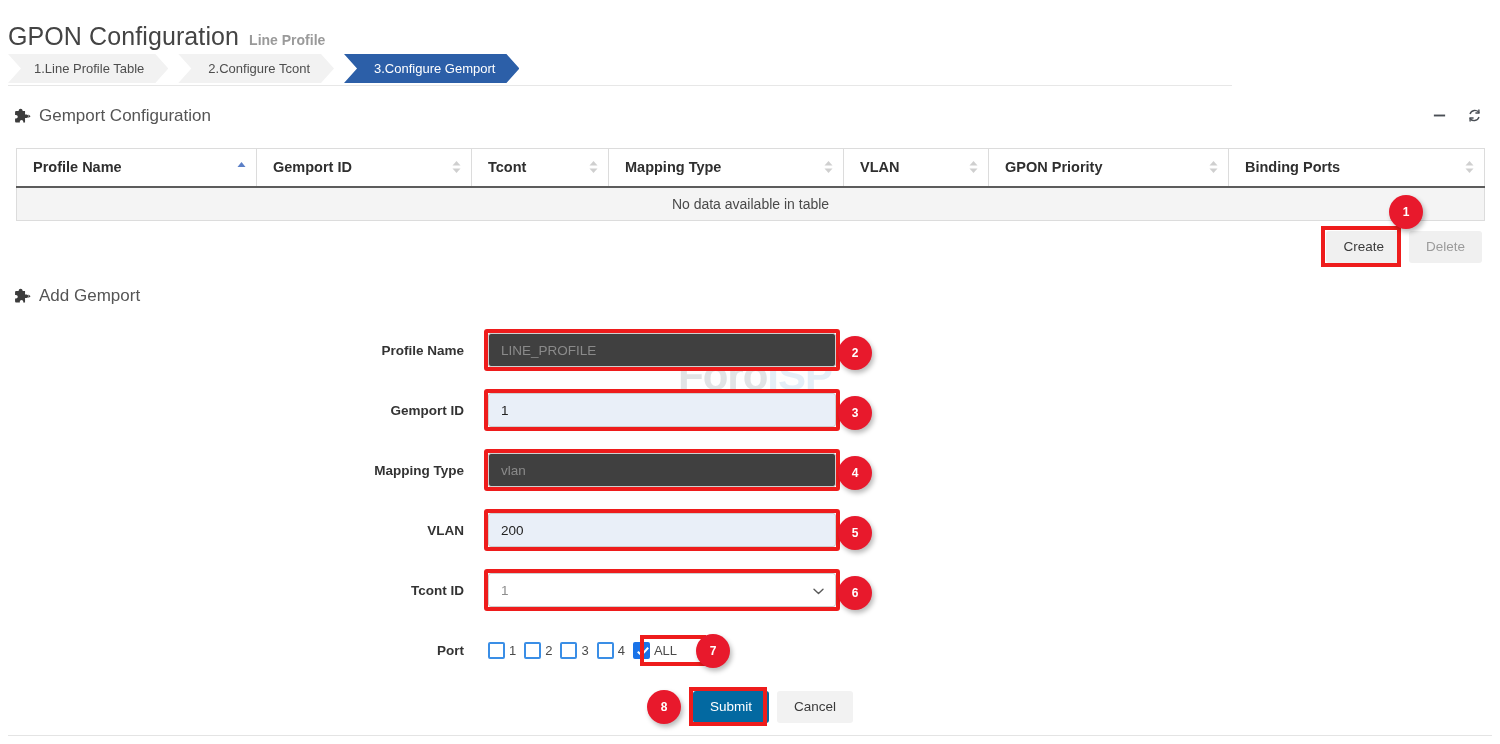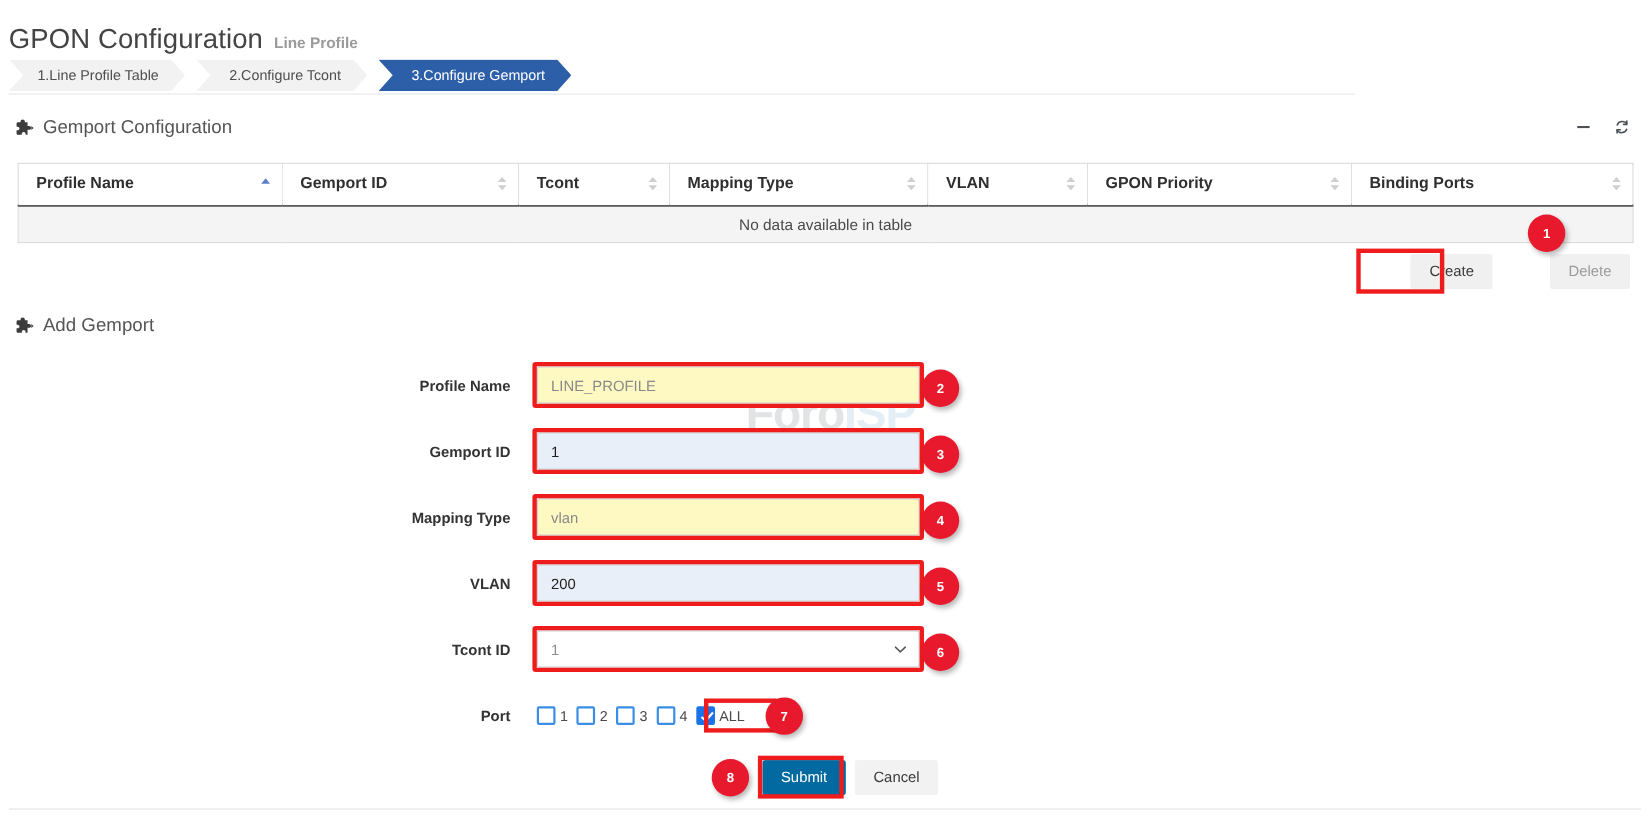--- a/index.html
+++ b/index.html
@@ -95,21 +95,21 @@
   }
   .btn {
     font-family: "Liberation Sans", sans-serif;
     font-size: 13.5px;
     padding: 6px 16px;
     border-radius: 3px;
     border: 1px solid transparent;
     cursor: pointer;
     line-height: 18px;
   }
-  .btn-light { background: #f0f0f0; color: #3a3a3a; margin-left: 44px; }
+  .btn-light { background: #f0f0f0; color: #3a3a3a; }
   .btn-light.muted { color: #9b9b9b; }
   .btn-primary { background: #0369a1; color: #fff; }
   .btn-cancel { background: #f2f2f2; color: #3a3a3a; }
 
   
   .sect-head {
     position: absolute; left: 14px; top: 286px;
     display: flex; align-items: center; gap: 8px;
   }
   .sect-title { font-size: 17px; color: #555; font-weight: 400; }
@@ -129,21 +129,21 @@
   .inp {
     width: 348px; height: 34px;
     border: 1px solid #cfcfcf; border-radius: 3px;
     padding: 0 12px;
     font-family: "Liberation Sans", sans-serif;
     font-size: 13.5px;
     color: #2b2b2b;
     background: #fff;
     outline: none;
   }
-  .inp.disabled { background: #fef9c3; color: #8a8a8a; }
+  .inp.disabled { background: #404040; color: #8a8a8a; }
   .inp.filled { background: #e9eff8; color: #222; }
   .sel-caret {
     position: absolute; right: 12px; top: 50%;
     transform: translateY(-50%); pointer-events: none;
   }
 
   
   .ring {
     position: absolute;
     border: 4px solid #ee1c1c;

